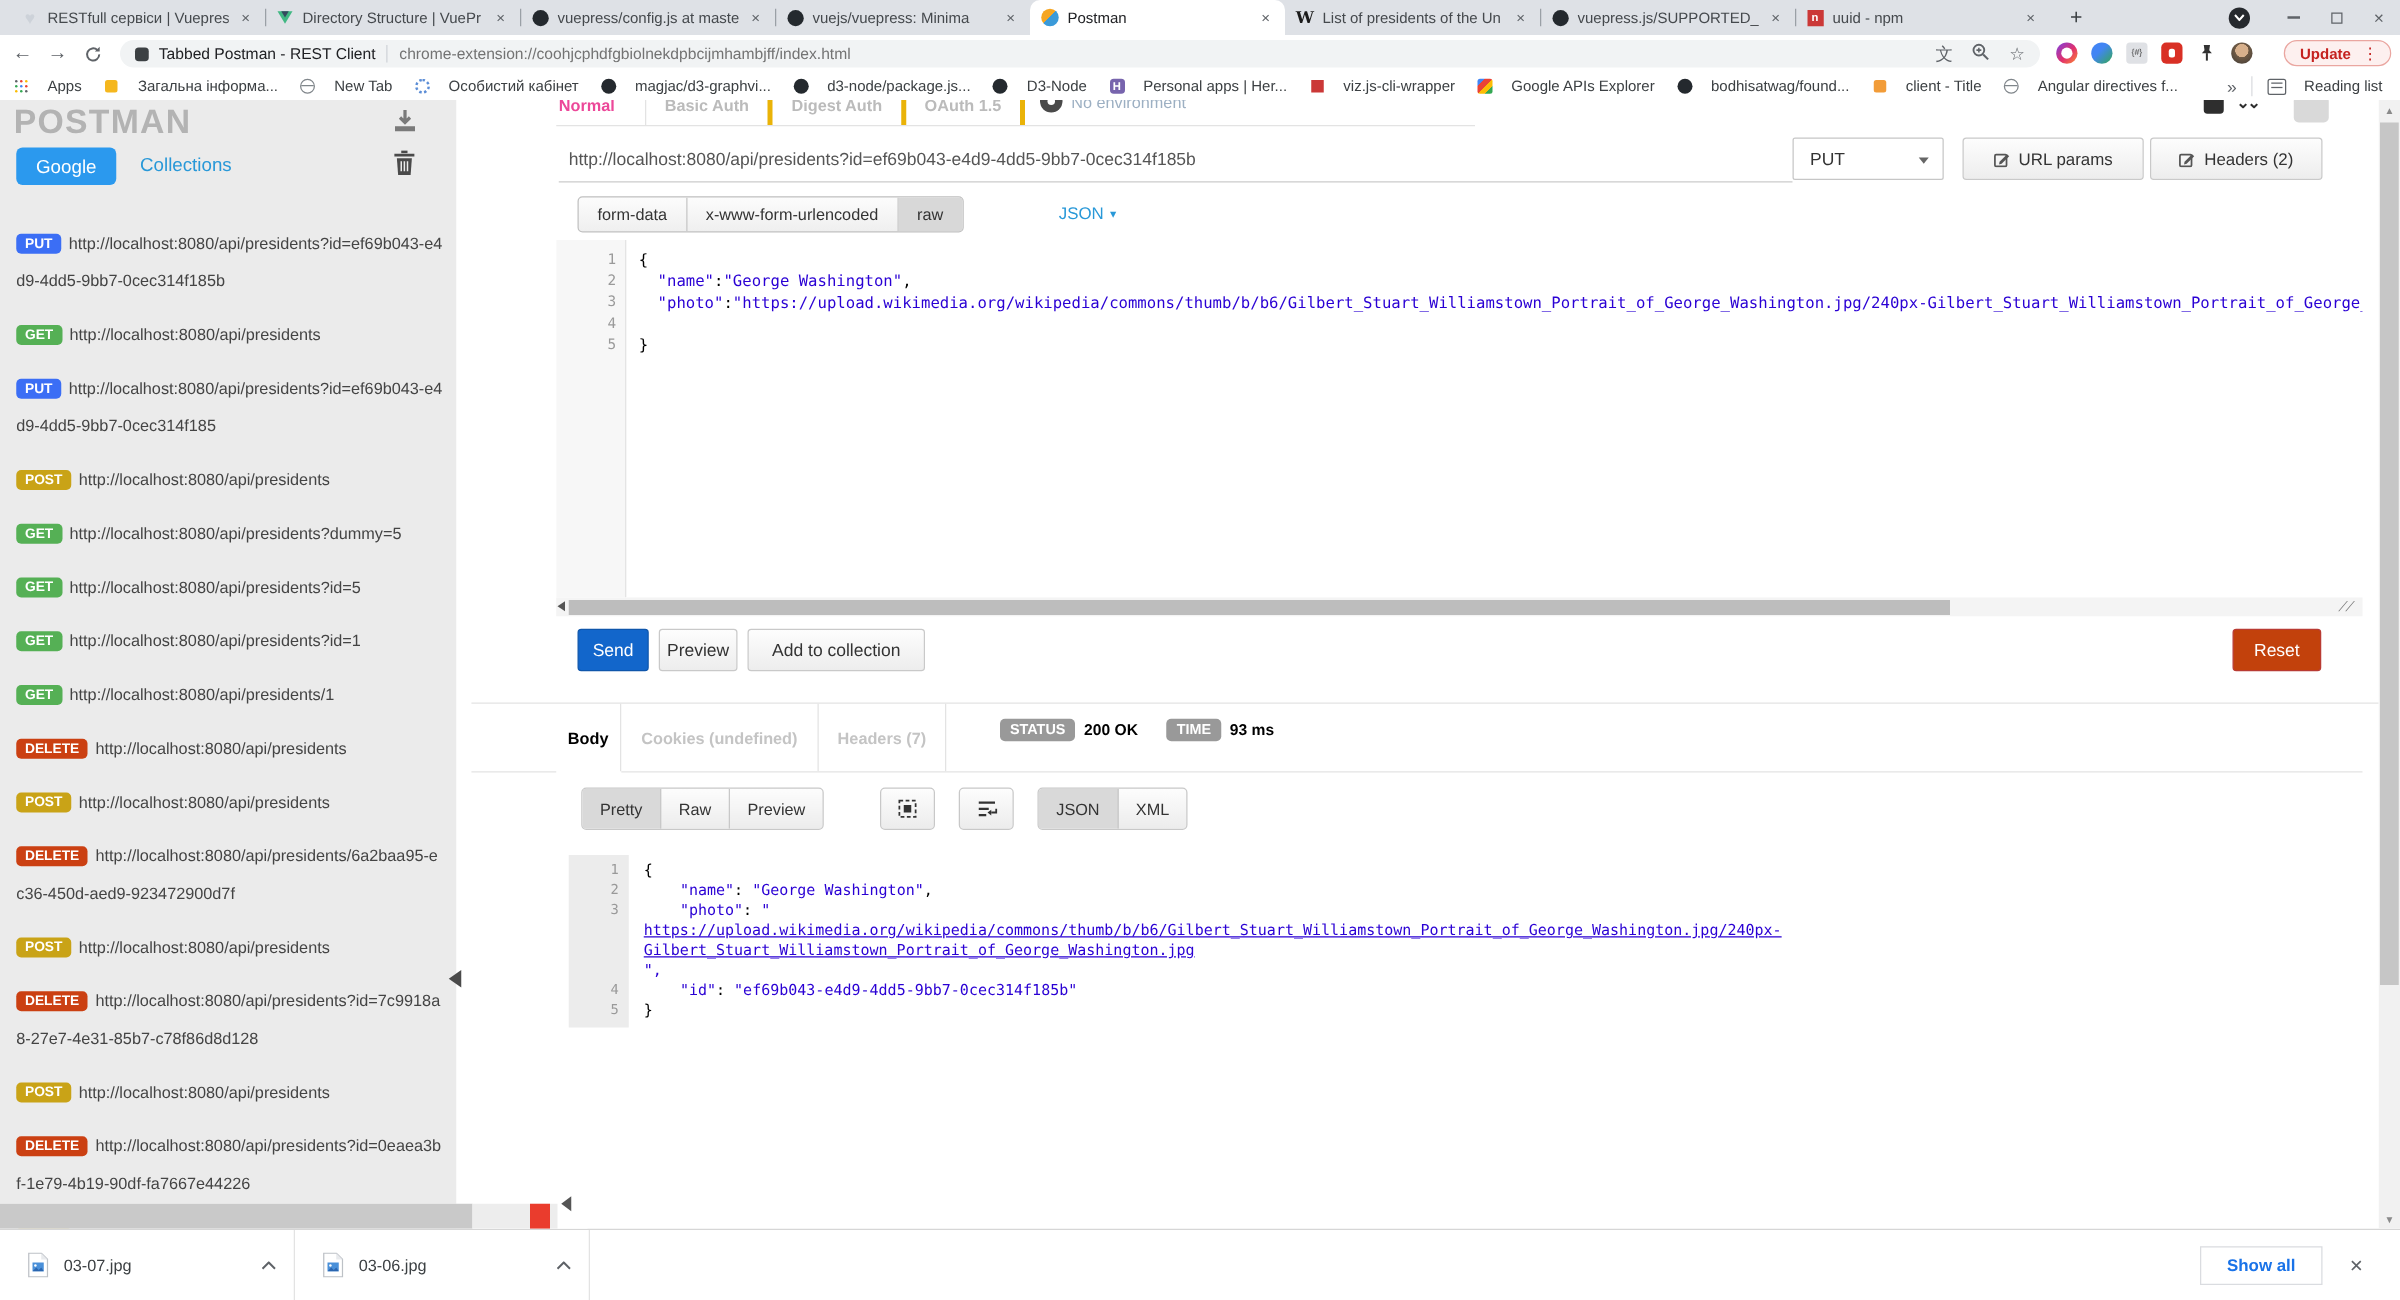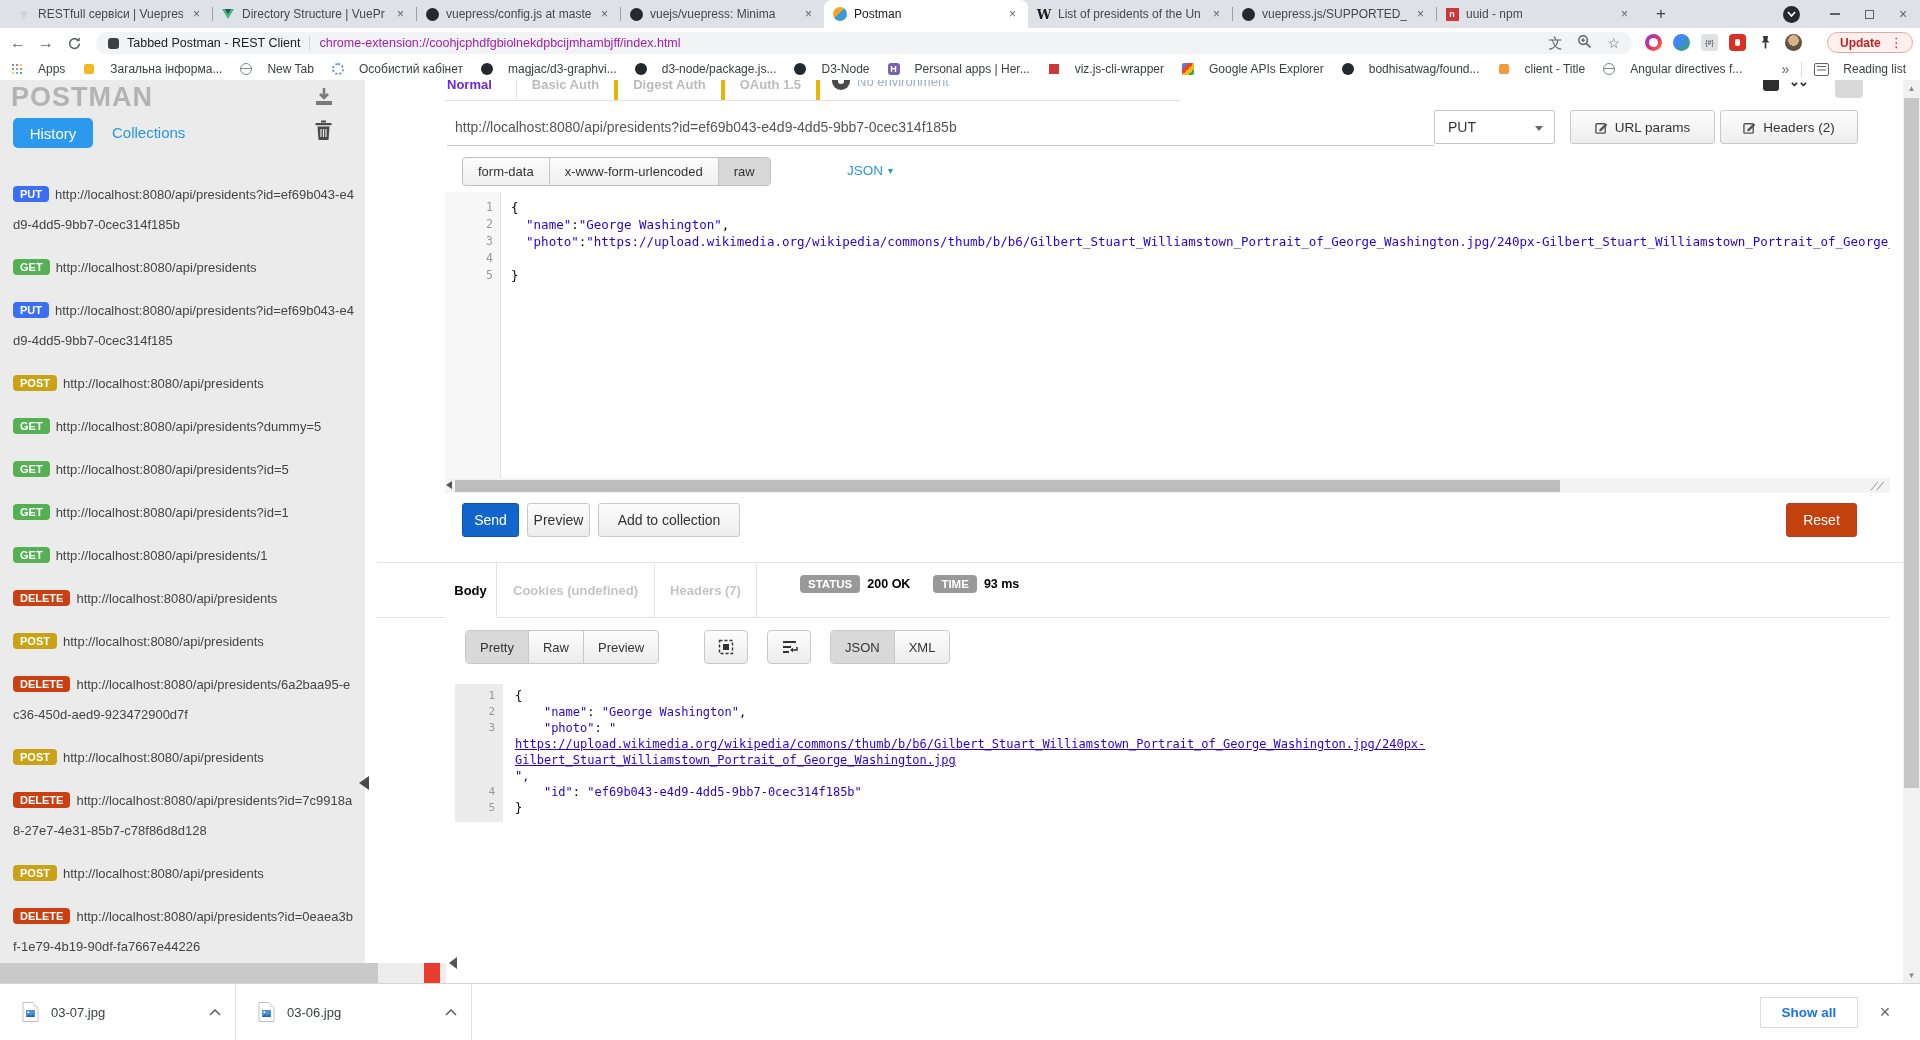--- a/index.html
+++ b/index.html
@@ -29,21 +29,21 @@
   .wc-btn{width:34px;height:28px;display:flex;align-items:center;justify-content:center;color:#5f6368;font-size:14px}
   .wc-min{width:10px;height:1.5px;background:#5f6368}
   .wc-max{width:9px;height:9px;border:1.4px solid #5f6368}
 
   .toolbar{position:absolute;top:28px;left:0;width:1920px;height:30px;background:#fff}
   .nav-ico{position:absolute;top:3px;width:24px;height:24px;display:flex;align-items:center;justify-content:center;font-size:16px;color:#5f6368;border-radius:50%}
   .omnibox{position:absolute;left:96px;top:4px;width:1536px;height:22px;border-radius:11px;background:#f1f3f4;display:flex;align-items:center;font-size:12.5px;overflow:hidden}
   .ext-page-icon{width:11px;height:11px;background:#3c4043;border-radius:3px;margin:0 8px 0 12px;flex:none}
   .ob-name{color:#202124;white-space:nowrap}
   .ob-sep{width:1px;height:14px;background:#d0d3d7;margin:0 9px;flex:none}
-  .ob-url{color:#a21caf;white-space:nowrap;overflow:hidden}
+  .ob-url{color:#737373;white-space:nowrap;overflow:hidden}
   .ob-right{margin-left:auto;display:flex;align-items:center;gap:15px;padding-right:12px;flex:none}
   .ob-right .gly{color:#5f6368;font-size:14px;line-height:1}
   .ext-icons{position:absolute;left:1645px;top:6px;display:flex;align-items:center;gap:11px}
   .ei{width:17px;height:17px;border-radius:50%;position:relative;flex:none}
   .ei-cam{background:linear-gradient(135deg,#7b3fe4,#e1306c 55%,#fd8d32)}
   .ei-cam::after{content:"";position:absolute;inset:4px;border-radius:50%;background:#fff}
   .ei-globe{background:linear-gradient(135deg,#4285f4 40%,#34a853)}
   .ei-code{border-radius:3px;background:#dfe1e5}
   .ei-code::after{content:"{#}";position:absolute;inset:0;font-size:7px;color:#444;text-align:center;line-height:17px}
   .ei-red{border-radius:4px;background:#d93025}
@@ -95,21 +95,21 @@
   .page-hscroll{position:absolute;left:0;top:883px;width:470px;height:20px;background:#fff;z-index:5}
   .phs-thumb{position:absolute;left:0;top:0;width:378px;height:20px;background:#c9c9c9}
   .phs-track{position:absolute;left:378px;top:0;width:68px;height:20px;background:#ededed}
   .phs-red{position:absolute;left:424px;top:0;width:16px;height:20px;background:#ea3c2d}
   .phs-arrow{position:absolute;left:449px;top:-6px;width:0;height:0;border-top:6px solid transparent;border-bottom:6px solid transparent;border-right:8px solid #555;z-index:6}
 
   
   .main{position:absolute;left:377px;top:0;width:1526px;height:903px;background:#fff;overflow:hidden;font-size:13px;color:#333}
 
   .auth-row{position:absolute;left:70px;top:-12px;height:32px;display:flex;align-items:center;font-size:13px;font-weight:bold;color:#bbb}
-  .auth-normal{color:#6d28d9;margin-right:24px}
+  .auth-normal{color:#ec4899;margin-right:24px}
   .auth-group{display:flex;border-left:1px solid #e3e3e3}
   .auth-tab{padding:8px 15px;border-right:4px solid #eab308}
   .auth-underline{position:absolute;left:68px;top:20px;width:735px;height:1px;background:#e3e3e3}
   .env{position:absolute;left:455px;top:-8px;display:flex;align-items:center;gap:7px;font-size:13px;color:#9db0c3}
   .gear{width:18px;height:18px;border-radius:50%;background:#4a4a4a;position:relative}
   .gear::after{content:"";position:absolute;inset:6px;border-radius:50%;background:#fff}
   .tr1{position:absolute;left:1386px;top:-4px;width:16px;height:15px;background:#2e2e2e;border-radius:3px}
   .tr2{position:absolute;left:1412px;top:-6px;color:#2e2e2e;font-weight:bold;font-size:13px;letter-spacing:-2px}
   .tr3{position:absolute;left:1458px;top:-3px;width:28px;height:21px;background:#d9d9d9;border-radius:4px}
 
@@ -368,21 +368,21 @@
 <div class="page">
 
   <div class="sidebar">
     <div class="pm-logo">POSTMAN</div>
     <span class="dl-top-icon">
       <svg width="20" height="20" viewBox="0 0 20 20">
           <path d="M10 1v9M6 7l4 4 4-4" stroke="#7a7a7a" stroke-width="2.6" fill="none"></path>
           <rect x="2" y="14" width="16" height="4" fill="#7a7a7a"></rect>
         </svg>
     </span>
-    <div class="hist-btn">History</div>
+    <div class="hist-btn">Google</div>
     <div class="coll-link">Collections</div>
     <span class="trash-icon">
       <svg width="19" height="21" viewBox="0 0 19 21">
           <rect x="7" y="0.5" width="5" height="2" fill="#4a4a4a"></rect>
           <rect x="1.5" y="3" width="16" height="2.2" fill="#4a4a4a"></rect>
           <path d="M3.5 6.5h12l-1 13.5h-10z" fill="#4a4a4a"></path>
           <path d="M7 9v8M9.5 9v8M12 9v8" stroke="#ebebeb" stroke-width="1.2"></path>
         </svg>
     </span>
     <div class="hist-list">

